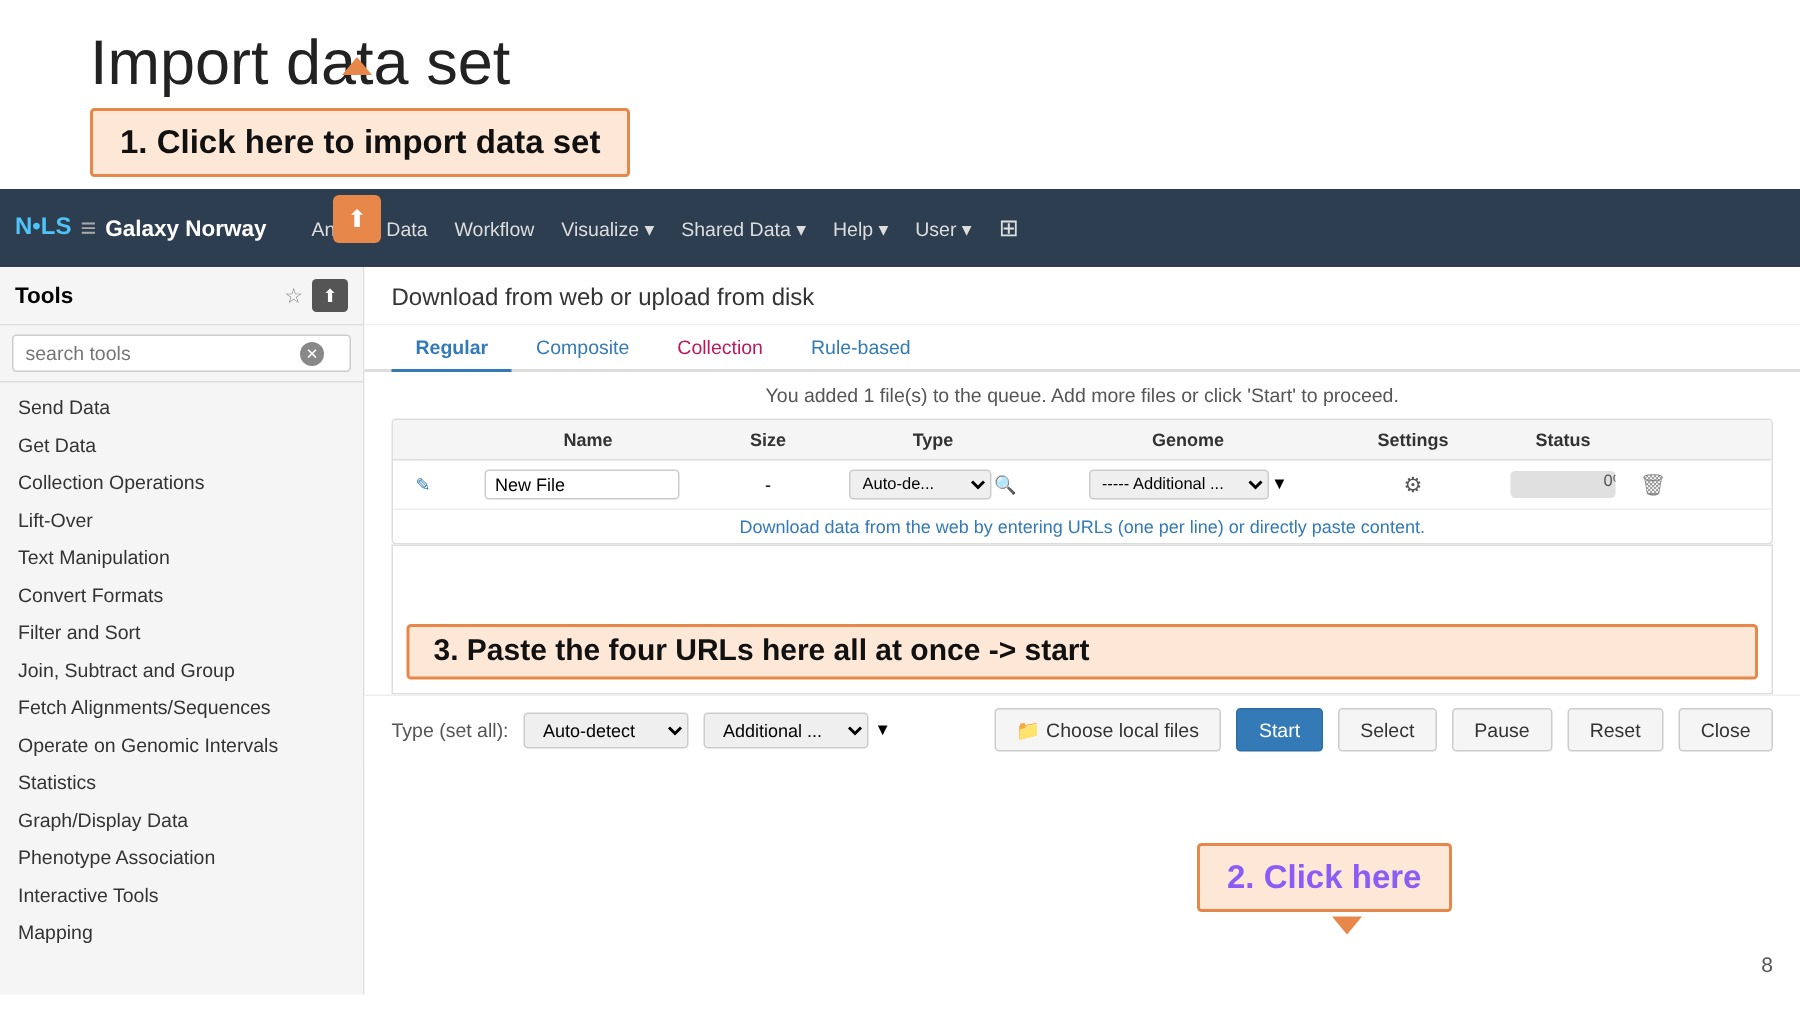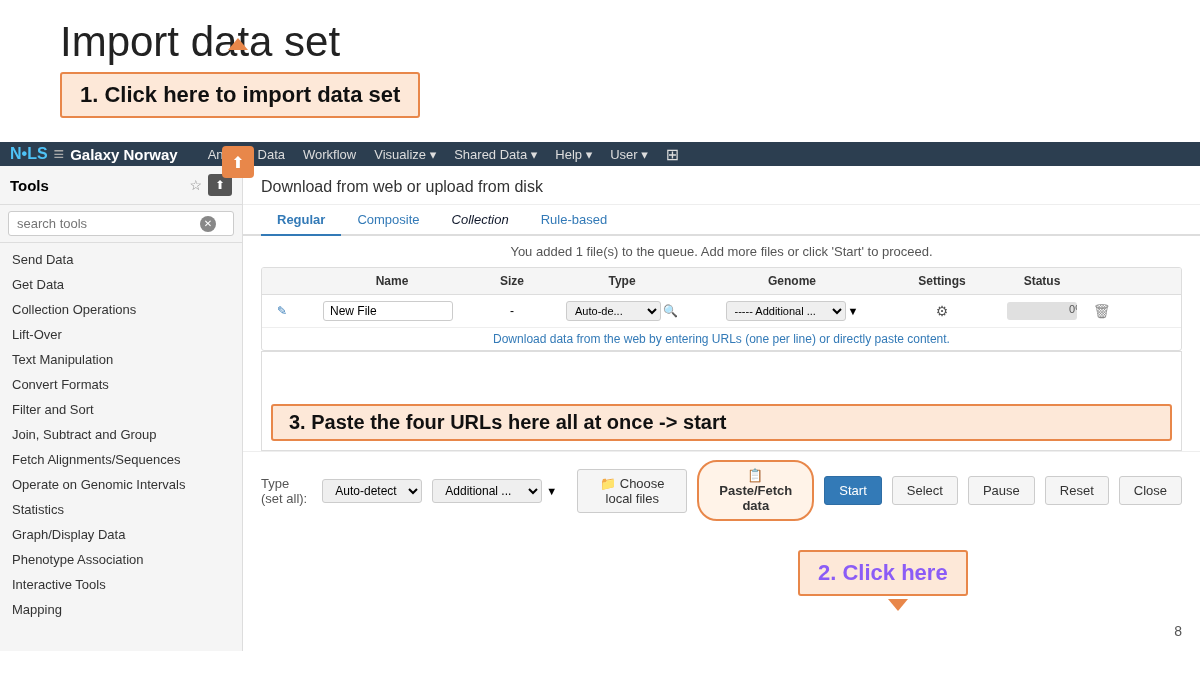--- a/index.html
+++ b/index.html
@@ -25,26 +25,25 @@
     }
     .step1-banner span {
       font-size: 22px;
       font-weight: 900;
       color: #111;
     }
 
     
     .navbar {
       background: #2c3e50;
-      height: 24px;
+      height: 52px;
       display: flex;
       align-items: center;
       padding: 0 10px;
       position: relative;
-      margin-top: 16px;
     }
     .navbar-brand {
       display: flex;
       align-items: center;
       color: #fff;
       font-weight: bold;
       font-size: 15px;
       margin-right: 10px;
     }
     .navbar-brand .nols {
@@ -174,21 +173,21 @@
       color: #555;
       border-bottom: 2px solid transparent;
       margin-bottom: -2px;
     }
     .upload-tab.active {
       color: #337ab7;
       border-bottom: 2px solid #337ab7;
       font-weight: 600;
     }
     .upload-tab.composite { color: #337ab7; }
-    .upload-tab.collection { color: #0f172a; font-style: italic; }
+    .upload-tab.collection { color: #be185d; }
     .upload-tab.rule-based { color: #337ab7; }
 
     .upload-info {
       text-align: center;
       padding: 8px;
       font-size: 13px;
       color: #555;
     }
 
     
@@ -588,24 +587,20 @@
         <select class="genome-set-select">
           <option>Additional ...</option>
         </select>
         <span style="font-size:11px;">▼</span>
       </div>
       <div style="flex:1;"></div>
       <button class="btn btn-local">
         <span>📁</span>
         <span>Choose local files</span>
       </button>
-      <button class="btn btn-paste">
-        <span>📋</span>
-        <span>Paste/Fetch data</span>
-      </button>
       <button class="btn btn-primary">Start</button>
       <button class="btn">Select</button>
       <button class="btn">Pause</button>
       <button class="btn">Reset</button>
       <button class="btn">Close</button>
     </div>
 
     <div class="page-num">8</div>
   </div>
 </div>

